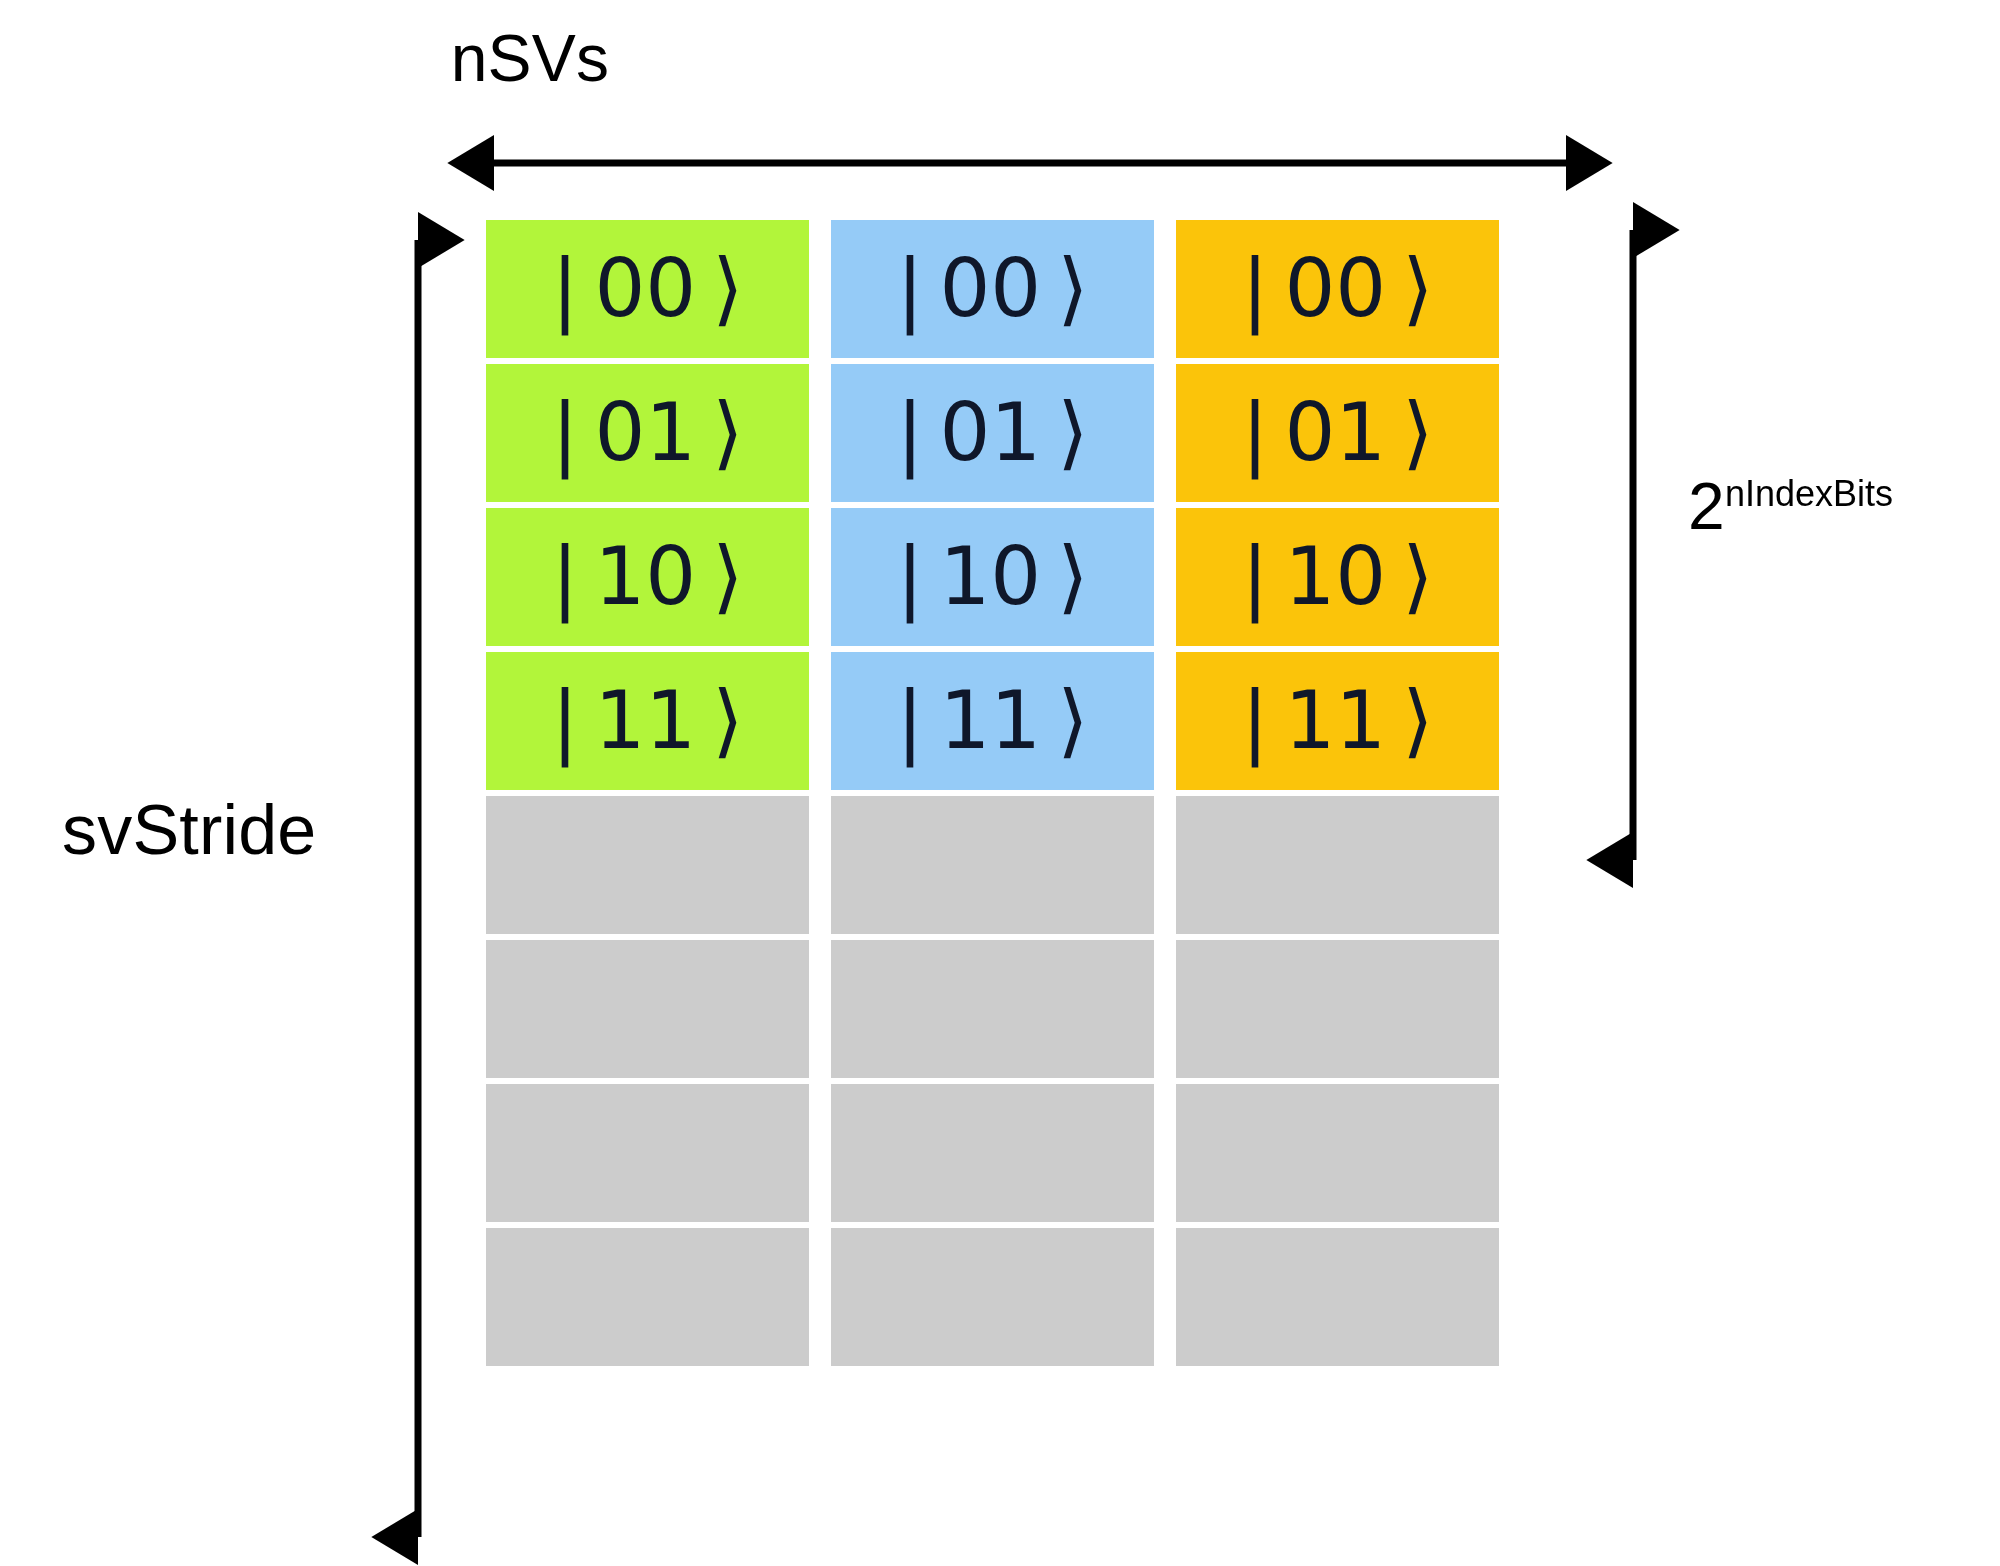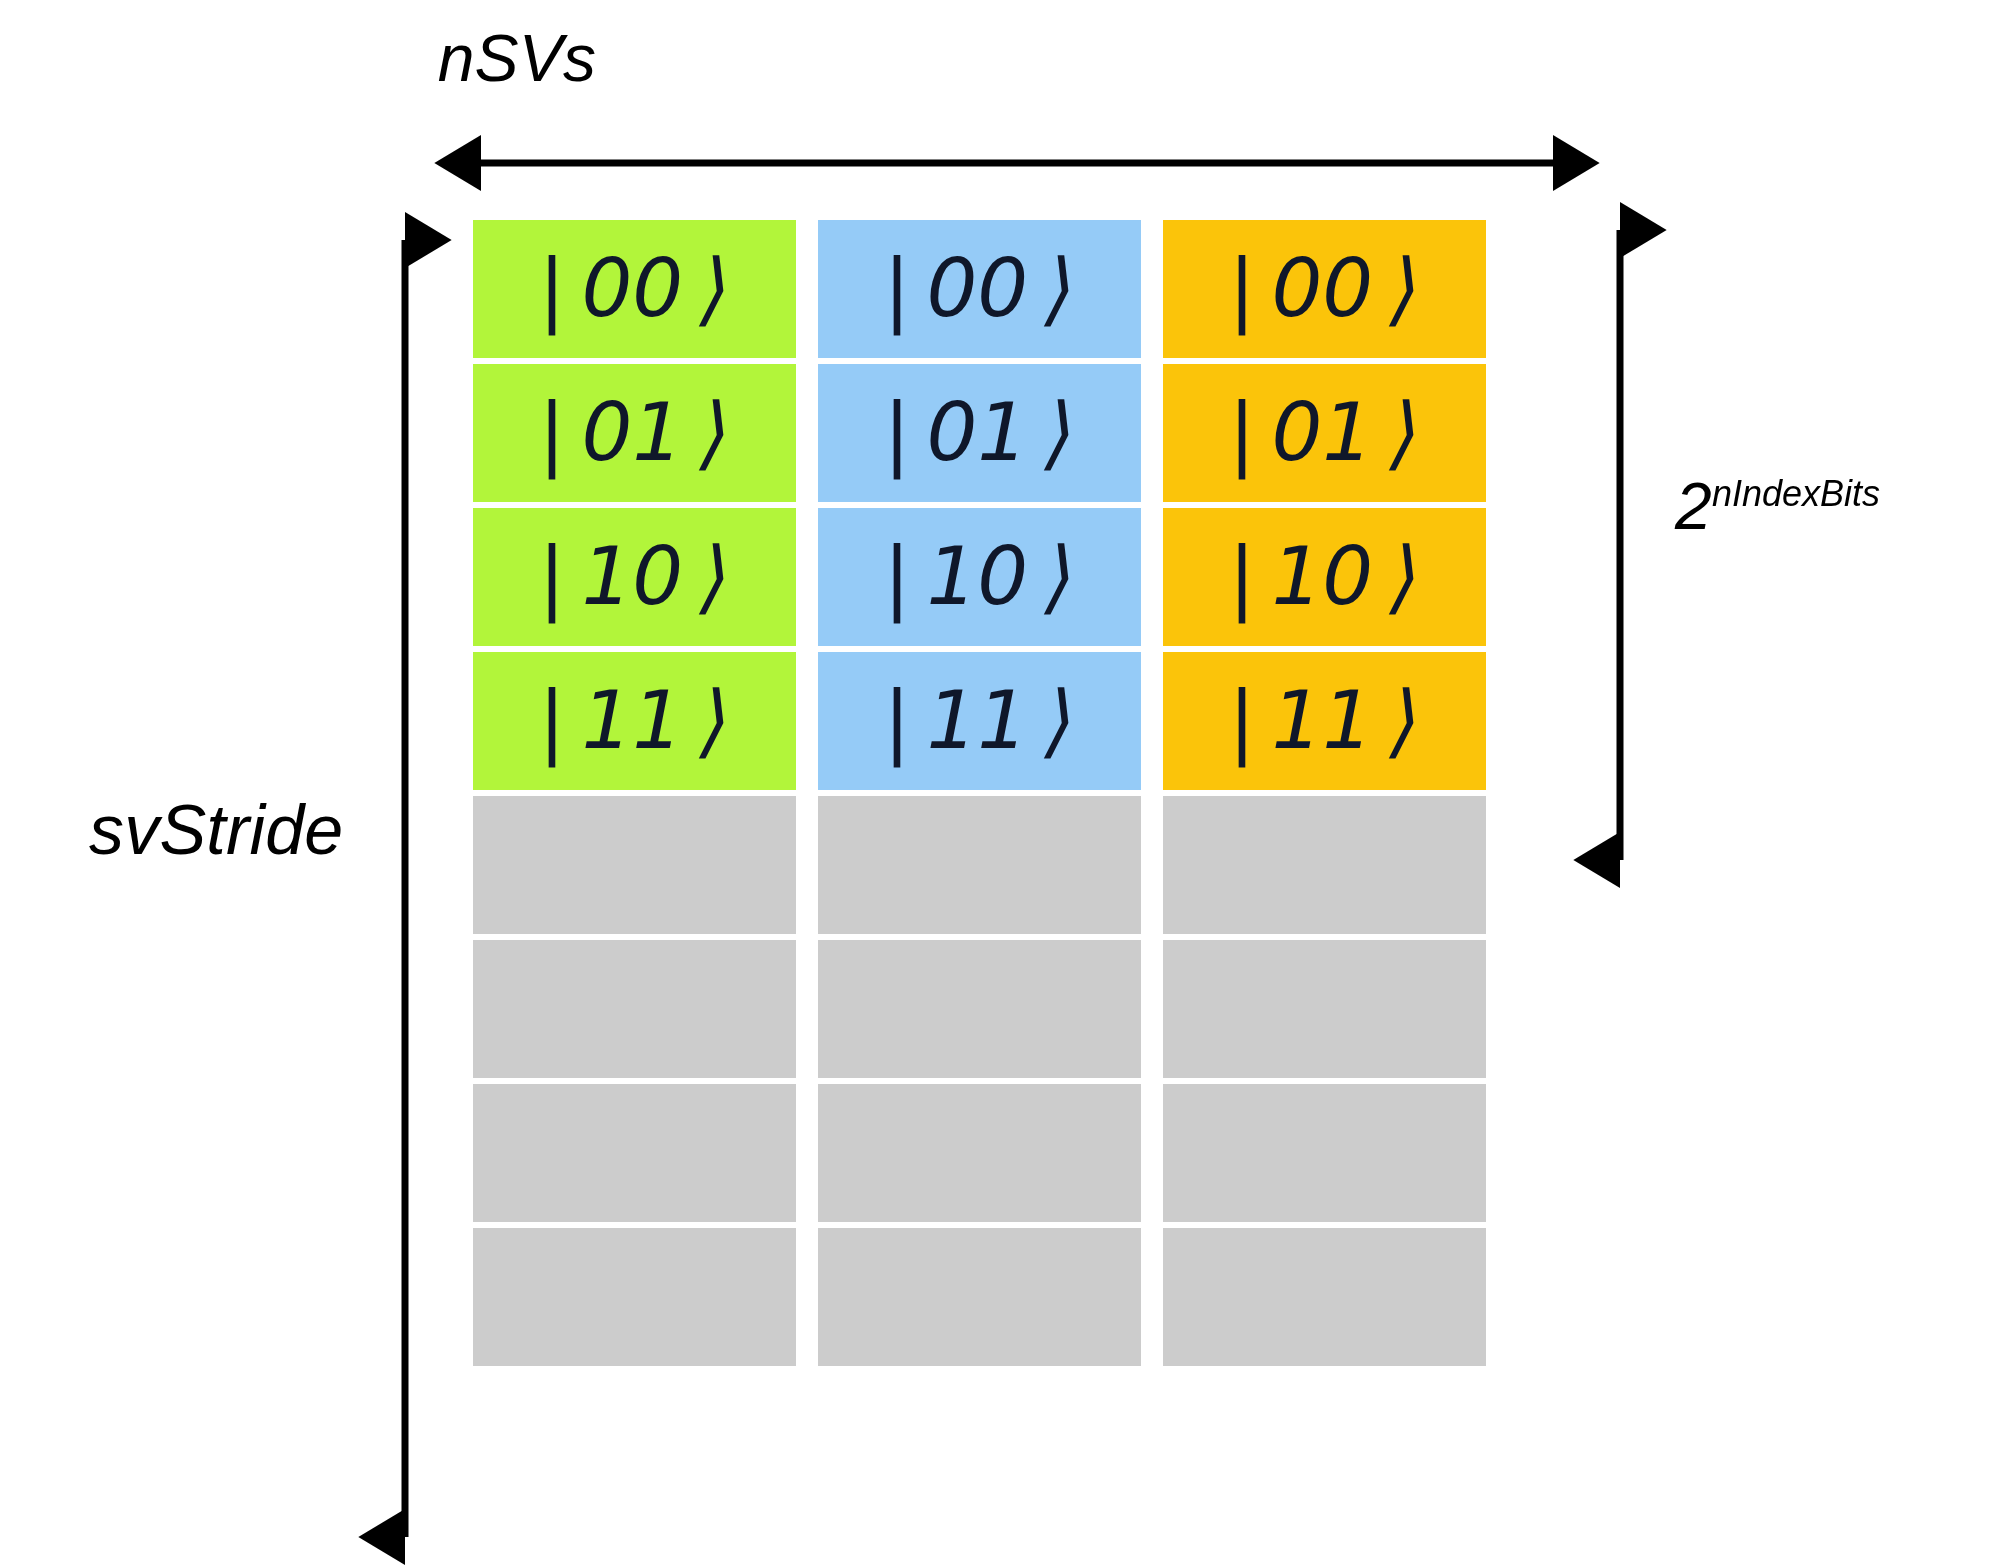--- a/index.html
+++ b/index.html
@@ -1,31 +1,31 @@
 <!DOCTYPE html>
 <html><head>
 <meta charset="utf-8">
 <style>
   html,body{margin:0;padding:0;background:#ffffff;}
   body{
     width:2000px;height:1566px;position:relative;overflow:hidden;
     font-family:"Liberation Sans","DejaVu Sans",sans-serif;
     color:#000000;
   }
-  #stage{position:absolute;left:3px;top:0;width:1880px;height:1566px;font-style:italic;}
+  #stage{position:absolute;left:16px;top:0;width:1880px;height:1566px;}
 
   
   .lbl{position:absolute;white-space:nowrap;color:#000;font-weight:400;}
   #label-nsvs{
     left:0;top:20px;width:2000px;text-align:center;
     font-size:66px;letter-spacing:.2px;
   }
   #label-nsvs span{display:inline-block;transform:translateX(-486px);}
   #label-svstride{
-    left:46px;top:790px;font-size:70px;letter-spacing:.2px;margin-left:40px;
+    left:46px;top:790px;font-size:70px;letter-spacing:.2px;
   }
   #label-indexbits{
     left:1672px;top:468px;font-size:66px;letter-spacing:.2px;
   }
   #label-indexbits .sup{
     font-size:36px;vertical-align:super;letter-spacing:0;
   }
 
   
   #arrows{position:absolute;left:0;top:0;width:2000px;height:1566px;

